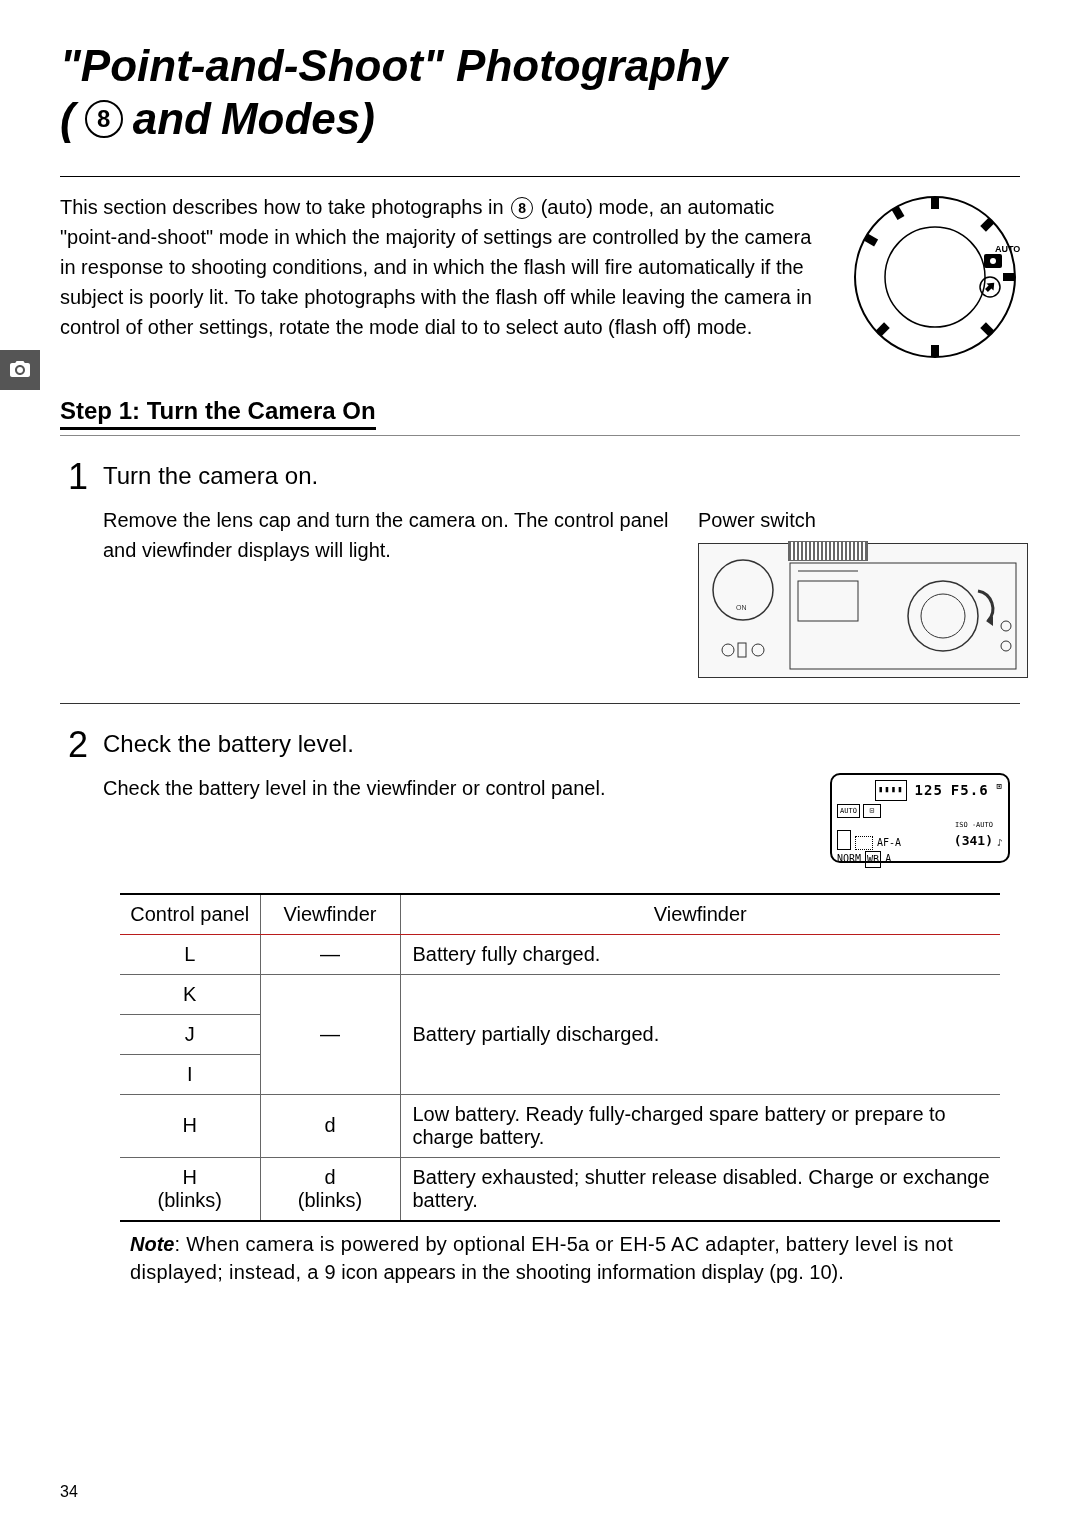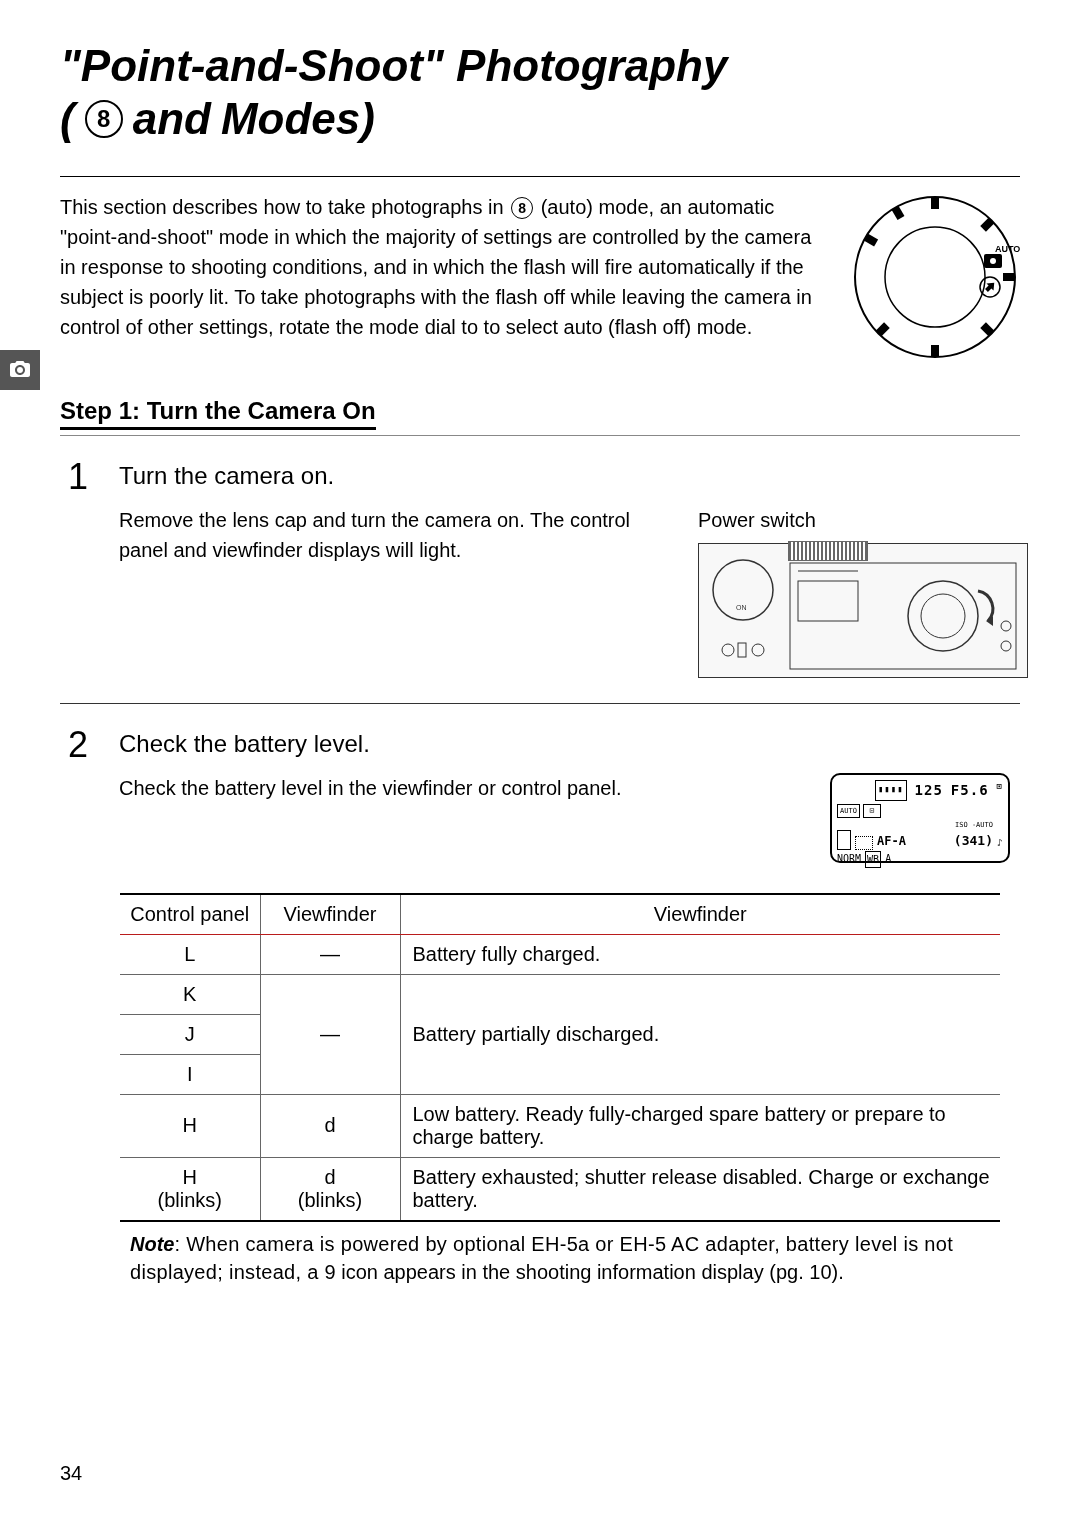--- a/index.html
+++ b/index.html
@@ -104,21 +104,20 @@
       font-size: 36px;
       font-weight: normal;
       color: #000;
       width: 28px;
       text-align: right;
       flex-shrink: 0;
     }
     .step-content {
       flex: 1;
       padding-top: 6px;
-      margin-left: 16px;
     }
     .step-title {
       font-size: 24px;
       font-weight: normal;
       margin-bottom: 15px;
     }
     .step-body {
       font-size: 20px;
       line-height: 1.5;
       display: flex;
@@ -201,23 +200,23 @@
     .table-note {
       font-size: 20px;
       line-height: 1.4;
       margin: 8px 0 0 60px;
       padding: 0 10px;
     }
     .note-label { font-weight: bold; font-style: italic; }
     .note-bullet { letter-spacing: 0.3px; }
     .page-number {
       position: absolute;
-      bottom: 44px;
+      bottom: 28px;
       left: 60px;
-      font-size: 20px;
+      font-size: 16px;
     }
   </style>
 </head>
 <body>
 
 
 
 <div class="tab-icon">
   <svg viewBox="0 0 24 24">
       <path d="M20 5h-3.2l-1.4-2H8.6L7.2 5H4c-1.1 0-2 .9-2 2v10c0 1.1.9 2 2 2h16c1.1 0 2-.9 2-2V7c0-1.1-.9-2-2-2zm-8 12c-2.8 0-5-2.2-5-5s2.2-5 5-5 5 2.2 5 5-2.2 5-5 5zm0-8c-1.7 0-3 1.3-3 3s1.3 3 3 3 3-1.3 3-3-1.3-3-3-3z"></path>
@@ -336,21 +335,21 @@
             <span style="font-size:9px;">⊡</span>
           </div>
           <div class="lcd-body">
             <div style="border:1px solid #000; padding:1px 2px; font-size:7px;">AUTO</div>
             <div style="border:1px solid #000; width:18px; height:14px; display:flex;align-items:center;justify-content:center; font-size:8px;">⊡</div>
             <div style="flex:1;"></div>
           </div>
           <div style="display:flex; gap:4px; align-items:flex-end; margin-top:2px;">
             <div style="border:1px solid #000; width:14px; height:20px;"></div>
             <div style="border:1px dotted #000; width:18px; height:14px;"></div>
-            <div style="font-size:12px;font-weight:bold;">AF-A</div>
+            <div style="font-size:10px;">AF-A</div>
             <div style="flex:1;"></div>
             <div style="text-align:right;">
               <div style="font-size:7px;">ISO -AUTO</div>
               <div style="font-family:monospace;font-size:13px;font-weight:bold;">(<span>341</span>)</div>
             </div>
             <div style="font-size:10px;">♪</div>
           </div>
           <div style="display:flex; gap:4px; font-size:10px; margin-top:1px;">
             <span>NORM</span>
             <span style="border:1px solid #000; padding:0 1px;">WB</span>

